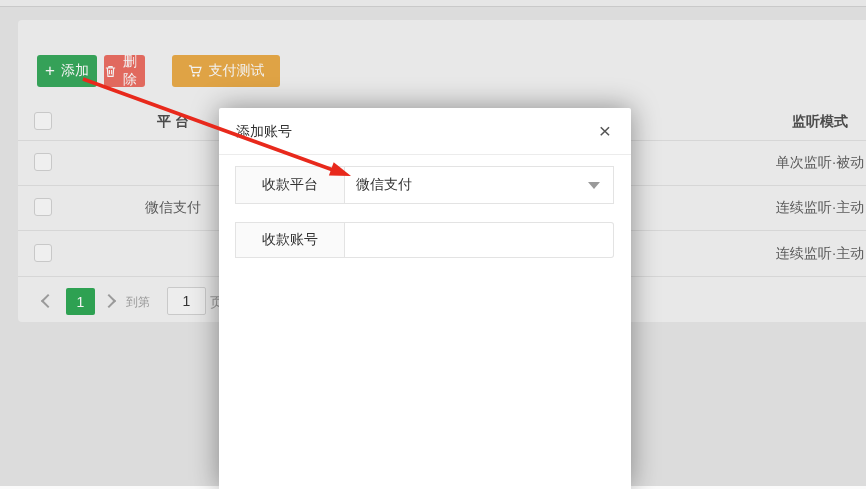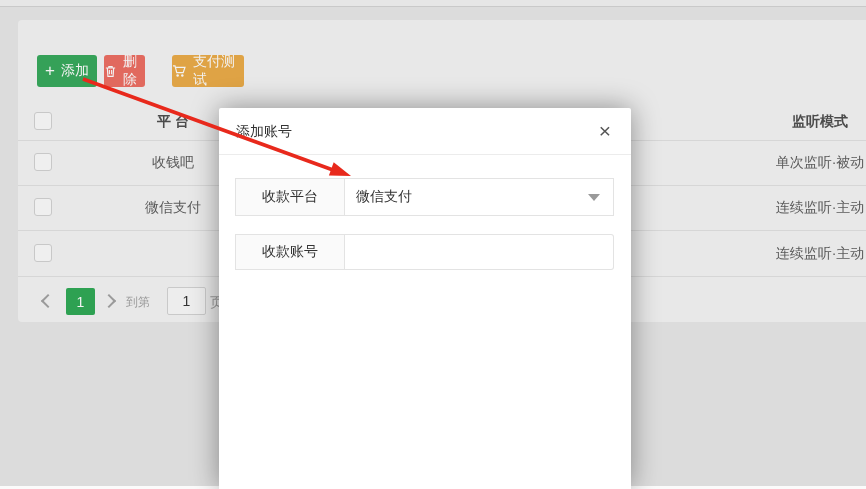--- a/index.html
+++ b/index.html
@@ -12,21 +12,21 @@
   .topbar{position:absolute;left:0;top:0;right:0;height:6px;background:var(--topbar_bg);border-bottom:1px solid var(--topbar_border);}
   
   .panel{position:absolute;left:18px;top:20px;right:0;height:302px;background:var(--panel_bg);border-radius:4px 0 0 4px;}
   
   .btn{position:absolute;top:55px;height:32px;border-radius:3px;display:flex;align-items:center;justify-content:center;gap:6px;
        color:var(--btn_text);font-size:14px;cursor:pointer;box-sizing:border-box;}
   .btn .plus{font-size:17px;line-height:1;margin-top:-2px;}
   .btn svg{display:block;}
   .btn-add{left:37px;width:60px;background:var(--btn_green);}
   .btn-del{left:104px;width:41px;background:var(--btn_red);}
-  .btn-pay{left:172px;width:72px;background:var(--btn_orange);}
+  .btn-pay{left:172px;width:108px;background:var(--btn_orange);}
   
   .trow{position:absolute;left:18px;right:0;border-bottom:1px solid var(--divider);box-sizing:border-box;}
   .thead{top:104px;height:37px;}
   .r0{top:141px;height:45px;}
   .r1{top:186px;height:45px;}
   .r2{top:231px;height:46px;}
   .cell{position:absolute;top:0;bottom:0;display:flex;align-items:center;justify-content:center;
         font-size:14px;color:var(--cell_text);}
   .thead .cell{color:var(--header_text);font-weight:bold;}
   .col-platform{left:105px;width:100px;}
@@ -50,21 +50,21 @@
       color:#333;font-family:inherit;outline:none;padding:0;}
   
   .bottomstrip{position:absolute;left:0;right:0;bottom:0;height:3px;background:#fbfbfb;z-index:5;}
   
   .modal{position:absolute;left:219px;top:108px;width:412px;height:381px;background:var(--modal_bg);
       border-radius:2px 2px 0 0;box-shadow:0 0 28px rgba(0,0,0,0.4);z-index:20;}
   .modal-header{position:relative;height:46px;border-bottom:1px solid var(--modal_border);}
   .modal-title{position:absolute;left:17px;top:0;line-height:46px;font-size:14px;color:var(--modal_text);}
   .modal-close{position:absolute;right:14px;top:10px;width:24px;height:24px;display:flex;align-items:center;justify-content:center;
       font-size:21px;color:#555;cursor:pointer;line-height:1;}
-  .form-row{display:flex;height:38px;margin:23px 17px 0 16px;}
+  .form-row{display:flex;height:38px;margin:11px 17px 0 16px;}
   .form-row.second{height:36px;margin-top:18px;}
   .form-label{width:110px;background:var(--label_bg);border:1px solid var(--field_border);box-sizing:border-box;
       display:flex;align-items:center;justify-content:center;font-size:14px;color:var(--modal_text);}
   .form-field{position:relative;flex:1;border:1px solid var(--field_border);border-left:none;background:#fff;
       box-sizing:border-box;display:flex;align-items:center;padding-left:11px;font-size:14px;color:var(--modal_text);cursor:pointer;}
   .caret{position:absolute;right:13px;top:50%;margin-top:-3px;width:0;height:0;
       border-left:6px solid transparent;border-right:6px solid transparent;border-top:7px solid var(--muted);}
   .acct-input{flex:1;border:1px solid var(--field_border);border-left:none;border-radius:0 3px 3px 0;background:#fff;
       box-sizing:border-box;font-size:14px;color:var(--modal_text);padding:0 11px;outline:none;font-family:inherit;}
   
@@ -103,21 +103,20 @@
   </div>
 
   <div class="trow thead">
     <div class="cb"></div>
     <div class="cell col-platform">平 台</div>
     <div class="cell col-listen">监听模式</div>
   </div>
 
   <div class="trow r0">
     <div class="cb"></div>
-    <div class="cell col-platform">收钱吧</div>
     <div class="cell col-listen">单次监听·被动</div>
   </div>
   <div class="trow r1">
     <div class="cb"></div>
     <div class="cell col-platform">微信支付</div>
     <div class="cell col-listen">连续监听·主动</div>
   </div>
   <div class="trow r2">
     <div class="cb"></div>
     <div class="cell col-listen">连续监听·主动</div>

